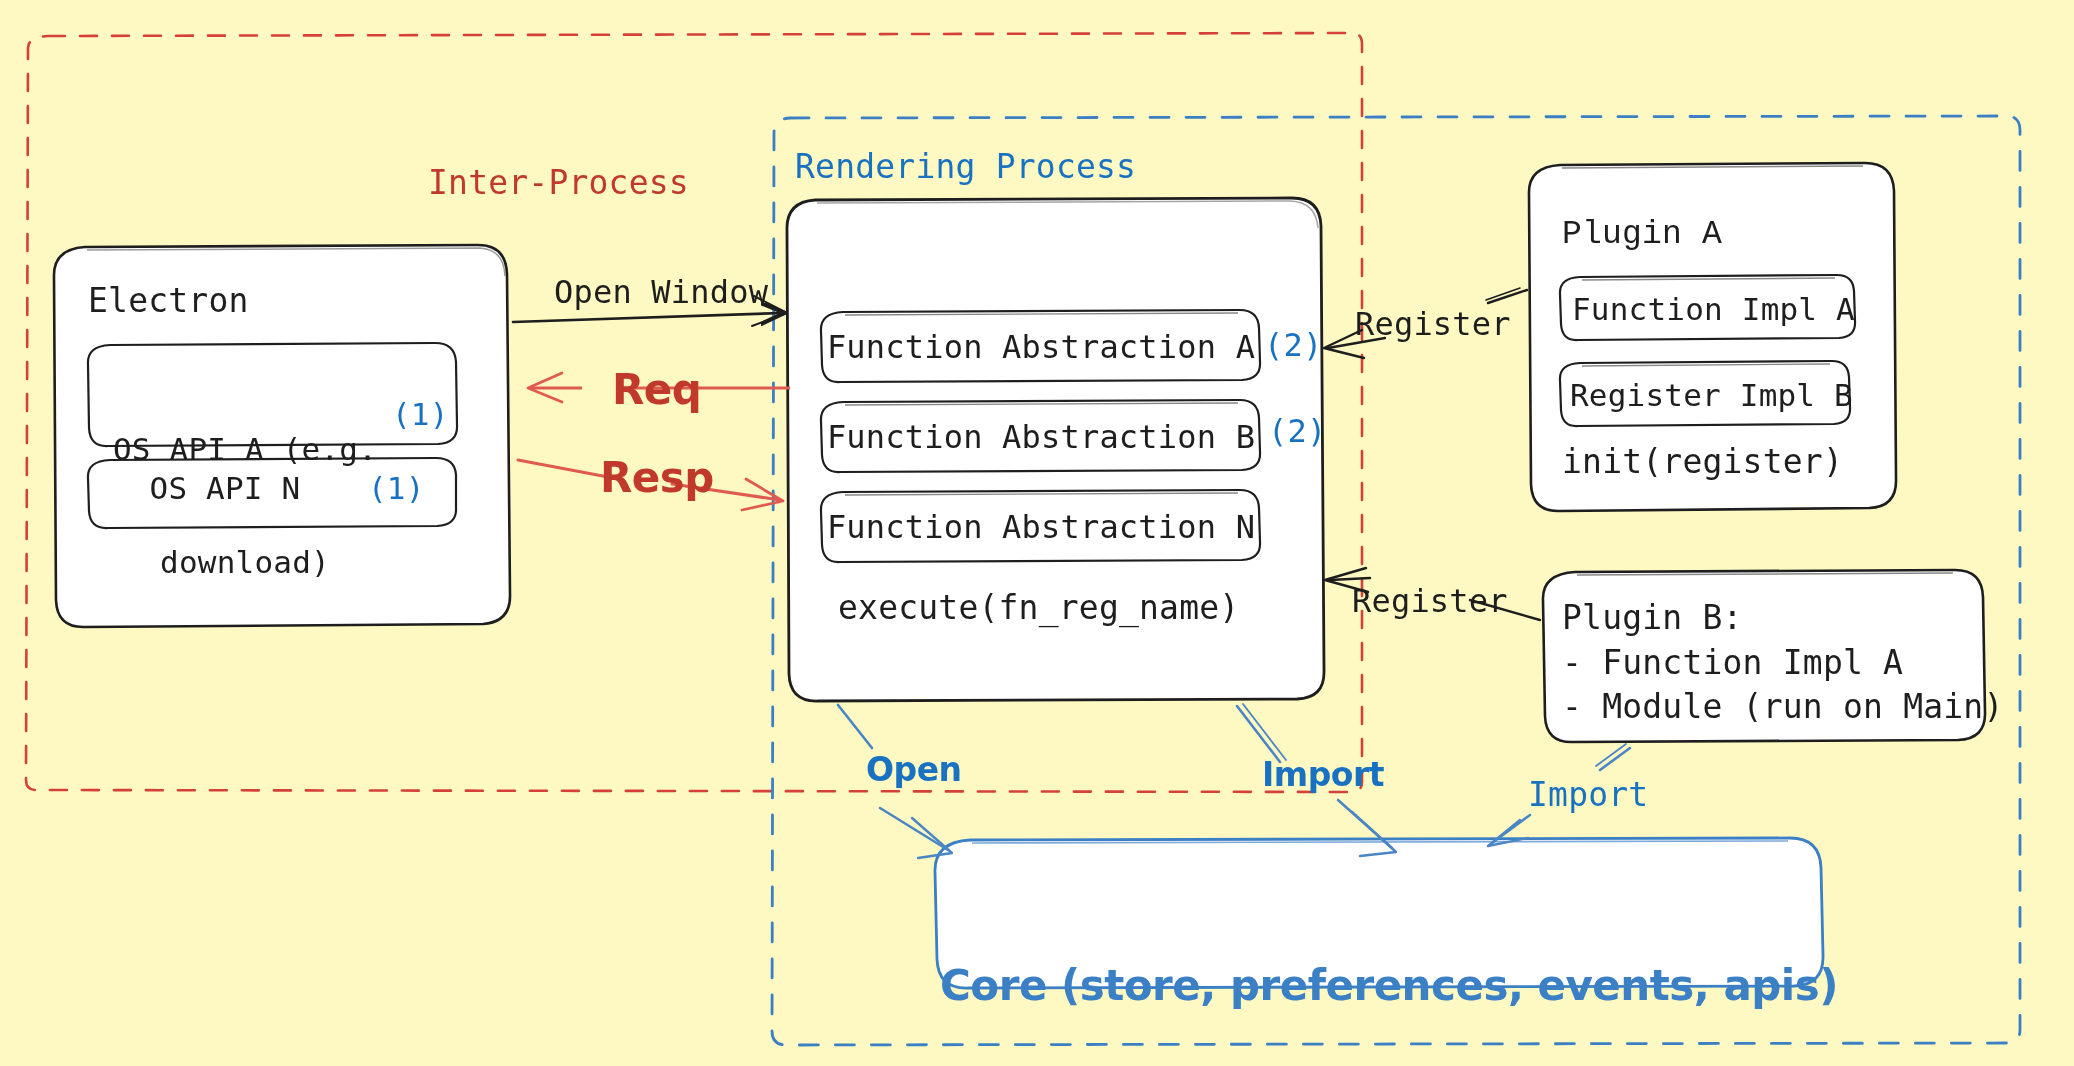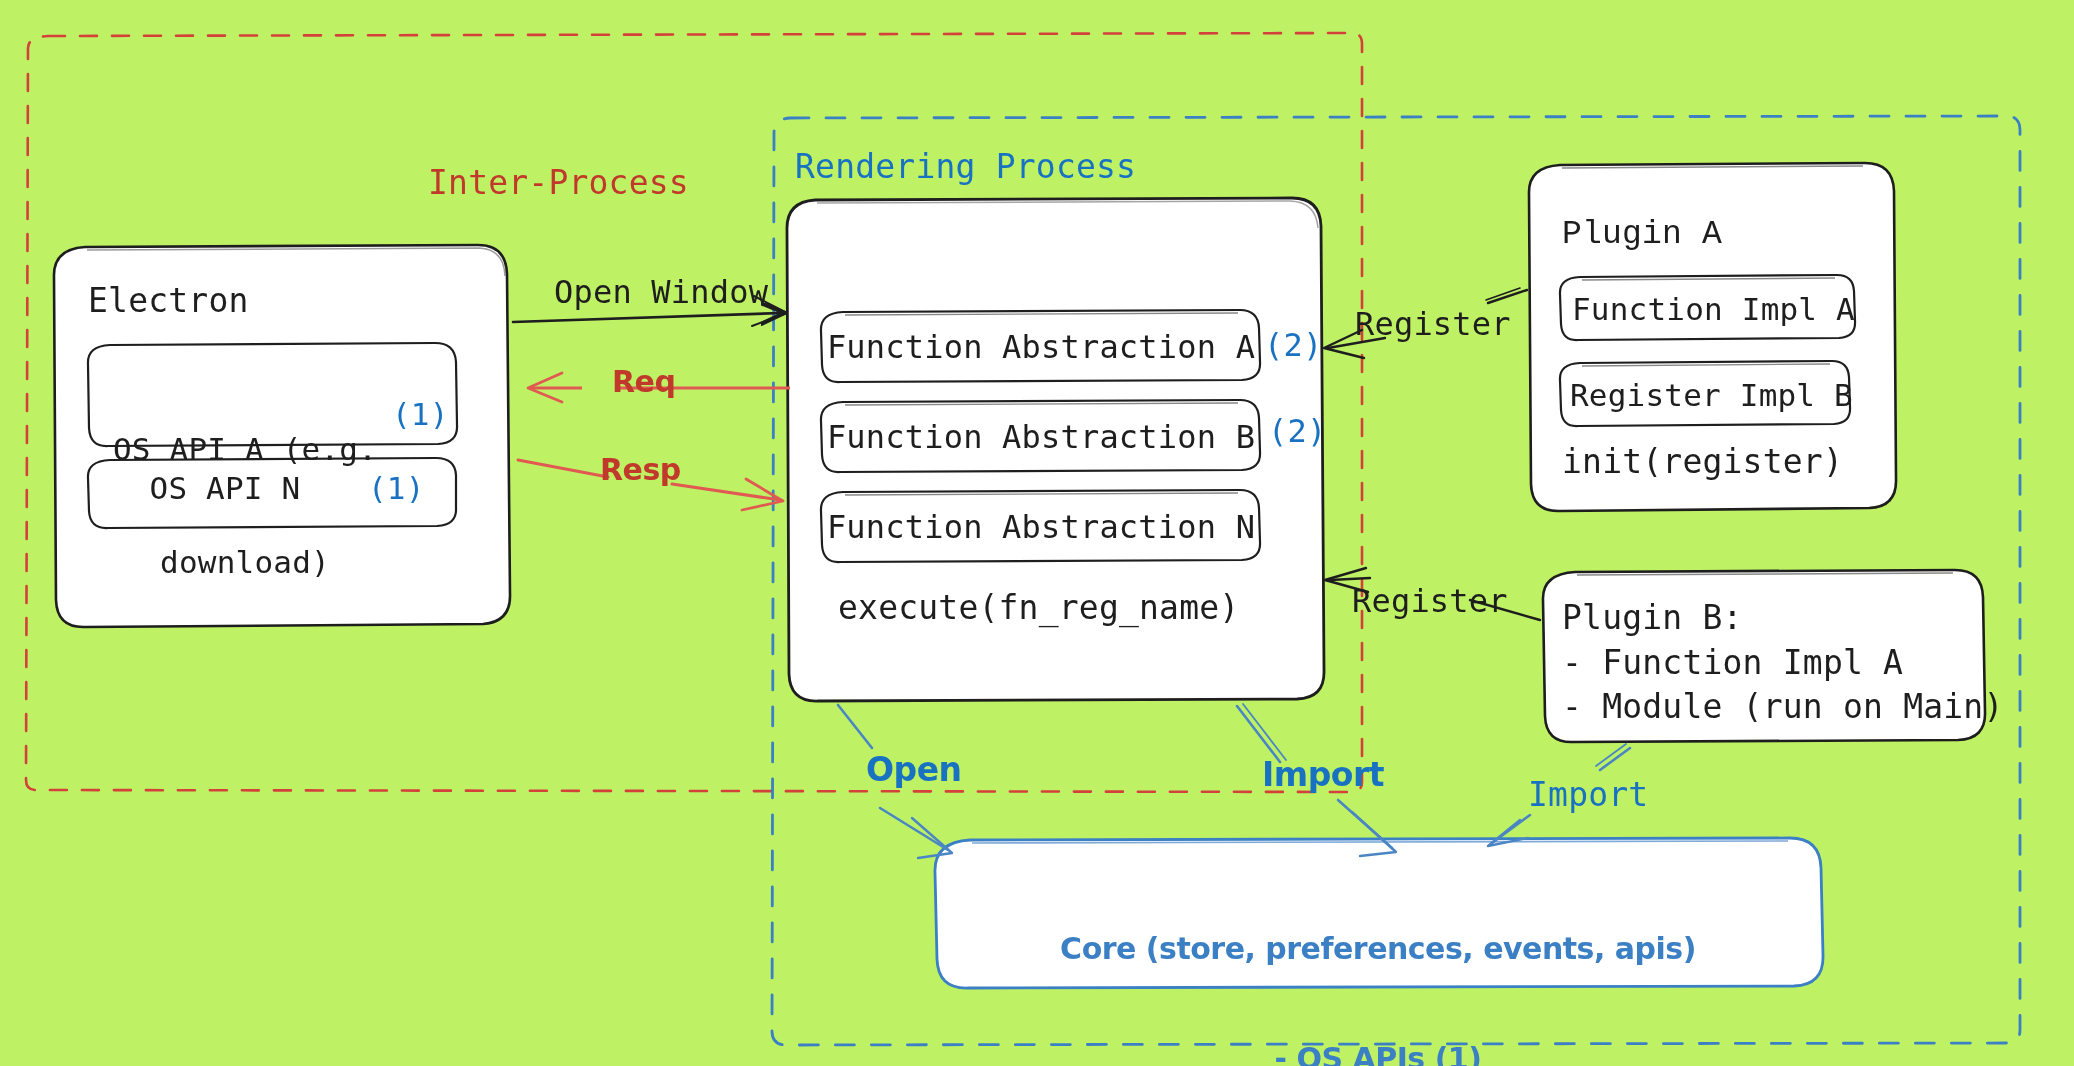--- a/index.html
+++ b/index.html
@@ -8,21 +8,21 @@
     padding: 0;
     background: #ffffff;
   }
   body {
     font-family: "DejaVu Sans Mono", monospace;
   }
   #canvas {
     position: relative;
     width: 2074px;
     height: 1066px;
-    background: #bef264;
+    background: #fef9c3;
     overflow: hidden;
   }
   svg.layer {
     position: absolute;
     left: 0;
     top: 0;
     width: 2074px;
     height: 1066px;
     pointer-events: none;
   }
@@ -35,21 +35,21 @@
     letter-spacing: 0.2px;
   }
   .lbl.center { text-align: center; }
   .lbl.left   { text-align: left; }
   .red  { color: #c0392b; }
   .blue { color: #1971c2; }
   .blue2 { color: #3b7fc4; }
   .t31 { font-size: 31px; }
   .t32 { font-size: 32px; }
   .t33 { font-size: 33px; }
-  .t34 { font-size: 30px; }
+  .t34 { font-size: 42px; }
   .sans { font-family: "DejaVu Sans", sans-serif; font-weight: 700; letter-spacing: -0.5px; }
 </style>
 </head>
 <body>
 
 <div id="canvas">
 
   <svg class="layer" viewBox="0 0 2074 1066">
 
     <defs>

